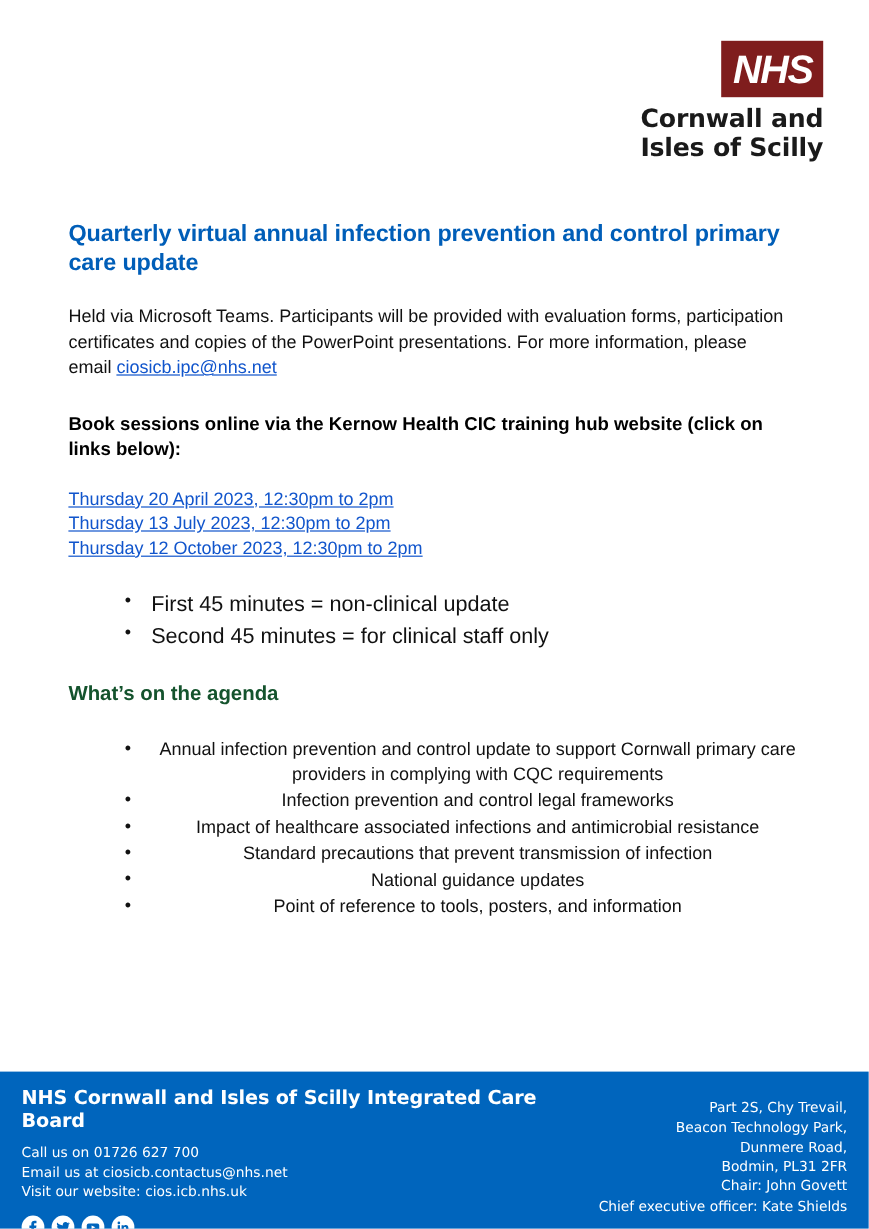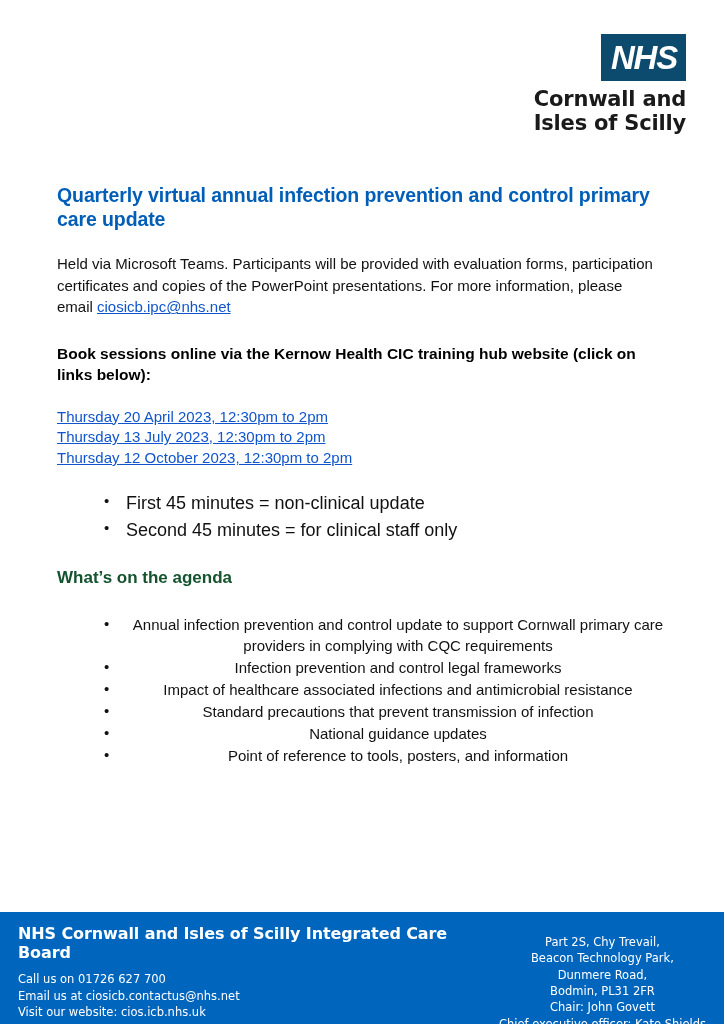--- a/index.html
+++ b/index.html
@@ -20,21 +20,21 @@
   .page-header {
     padding: 34px 38px 0 0;
     display: flex;
     justify-content: flex-end;
   }
   .logo-block {
     text-align: right;
   }
   .nhs-mark {
     display: inline-block;
-    background: #0c4a6e;
+    background: #7f1d1d;
     color: #ffffff;
     font-family: "Liberation Sans", sans-serif;
     font-weight: bold;
     font-style: italic;
     font-size: 33px;
     line-height: 1;
     letter-spacing: -1.2px;
     padding: 7px 9px 7px 10px;
   }
   .logo-org {
@@ -145,21 +145,21 @@
     font-size: 15px;
     color: #111111;
   }
 
   
   .page-footer {
     position: absolute;
     left: 0;
     right: 0;
     bottom: 0;
-    height: 112px;
+    height: 131px;
     background: #0065BD;
     color: #ffffff;
     display: flex;
     justify-content: space-between;
     box-sizing: border-box;
     padding: 12px 18px 0 18px;
   }
   .footer-left { }
   .footer-title {
     font-family: "DejaVu Sans", sans-serif;
@@ -190,21 +190,21 @@
     justify-content: center;
   }
   .social-icon svg { display: block; }
   .footer-right {
     font-family: "DejaVu Sans", sans-serif;
     font-size: 11.5px;
     line-height: 1.42;
     text-align: right;
     padding-top: 10px;
   }
-  .footer-right div { white-space: nowrap; text-align: center; }
+  .footer-right div { white-space: nowrap; }
 </style>
 </head>
 <body>
 
 <div class="page-header">
   <div class="logo-block">
     <div class="nhs-mark">NHS</div>
     <div class="logo-org">
       <span>Cornwall and</span>
       <span>Isles of Scilly</span>

